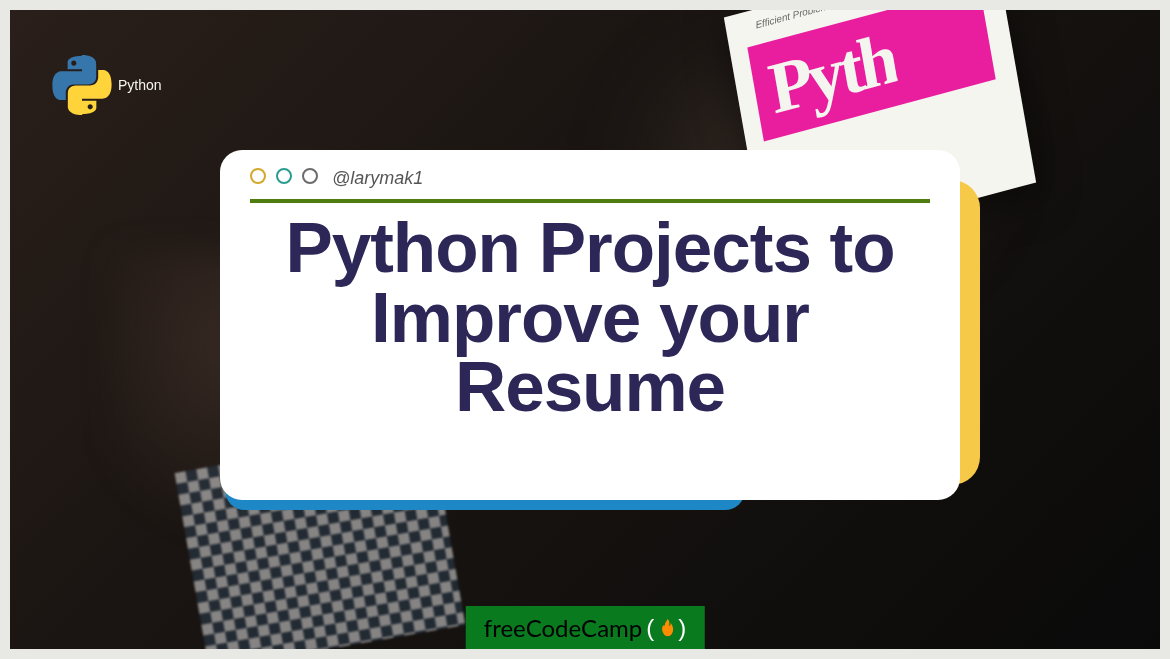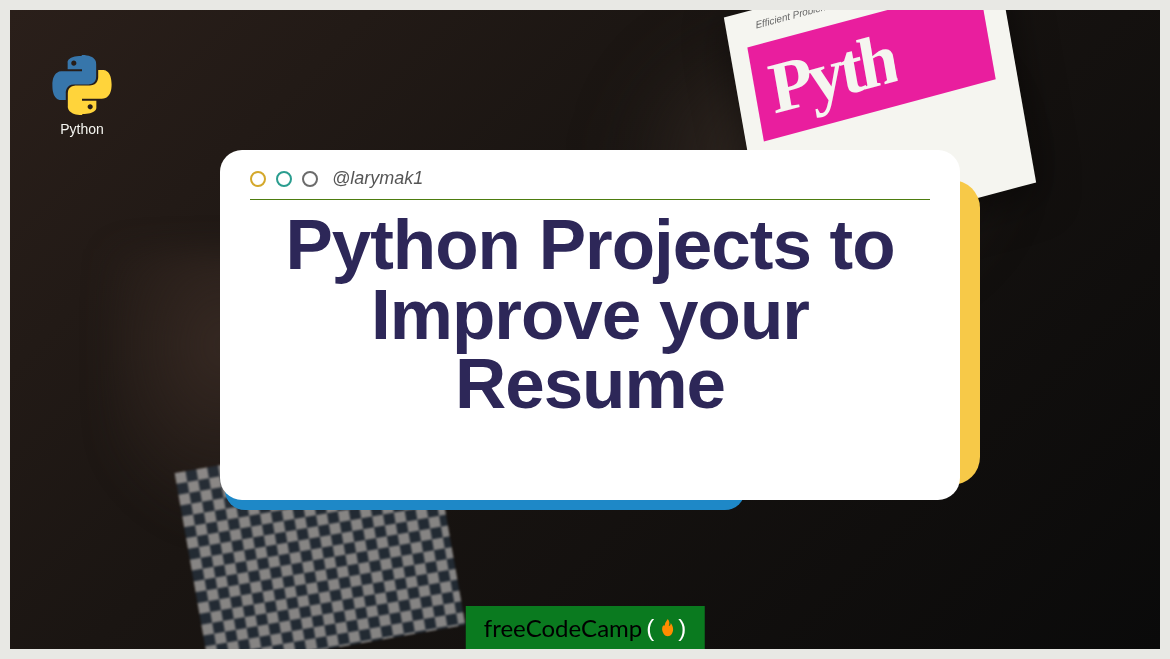--- a/index.html
+++ b/index.html
@@ -109,21 +109,21 @@
       transform: rotate(-10deg);
       filter: blur(1px);
     }
     
     
     .python-badge {
       position: absolute;
       top: 45px;
       left: 42px;
       display: flex;
-      flex-direction: column;
+      flex-direction: row;
       align-items: center;
       gap: 6px;
     }
     
     .python-logo-svg {
       width: 60px;
       height: 60px;
     }
     
     .python-label {
@@ -161,24 +161,23 @@
       left: 210px;
       width: 740px;
       height: 350px;
       background: #ffffff;
       border-radius: 22px;
       padding: 18px 30px;
     }
     
     .card-header {
       display: flex;
-      align-items: center;
       gap: 14px;
       padding-bottom: 10px;
-      border-bottom: 1px solid #4d7c0f;
+      border-bottom: 4px solid #4d7c0f;
       margin-bottom: 10px;
     }
     
     .window-dots {
       display: flex;
       gap: 10px;
     }
     
     .dot {
       width: 16px;

